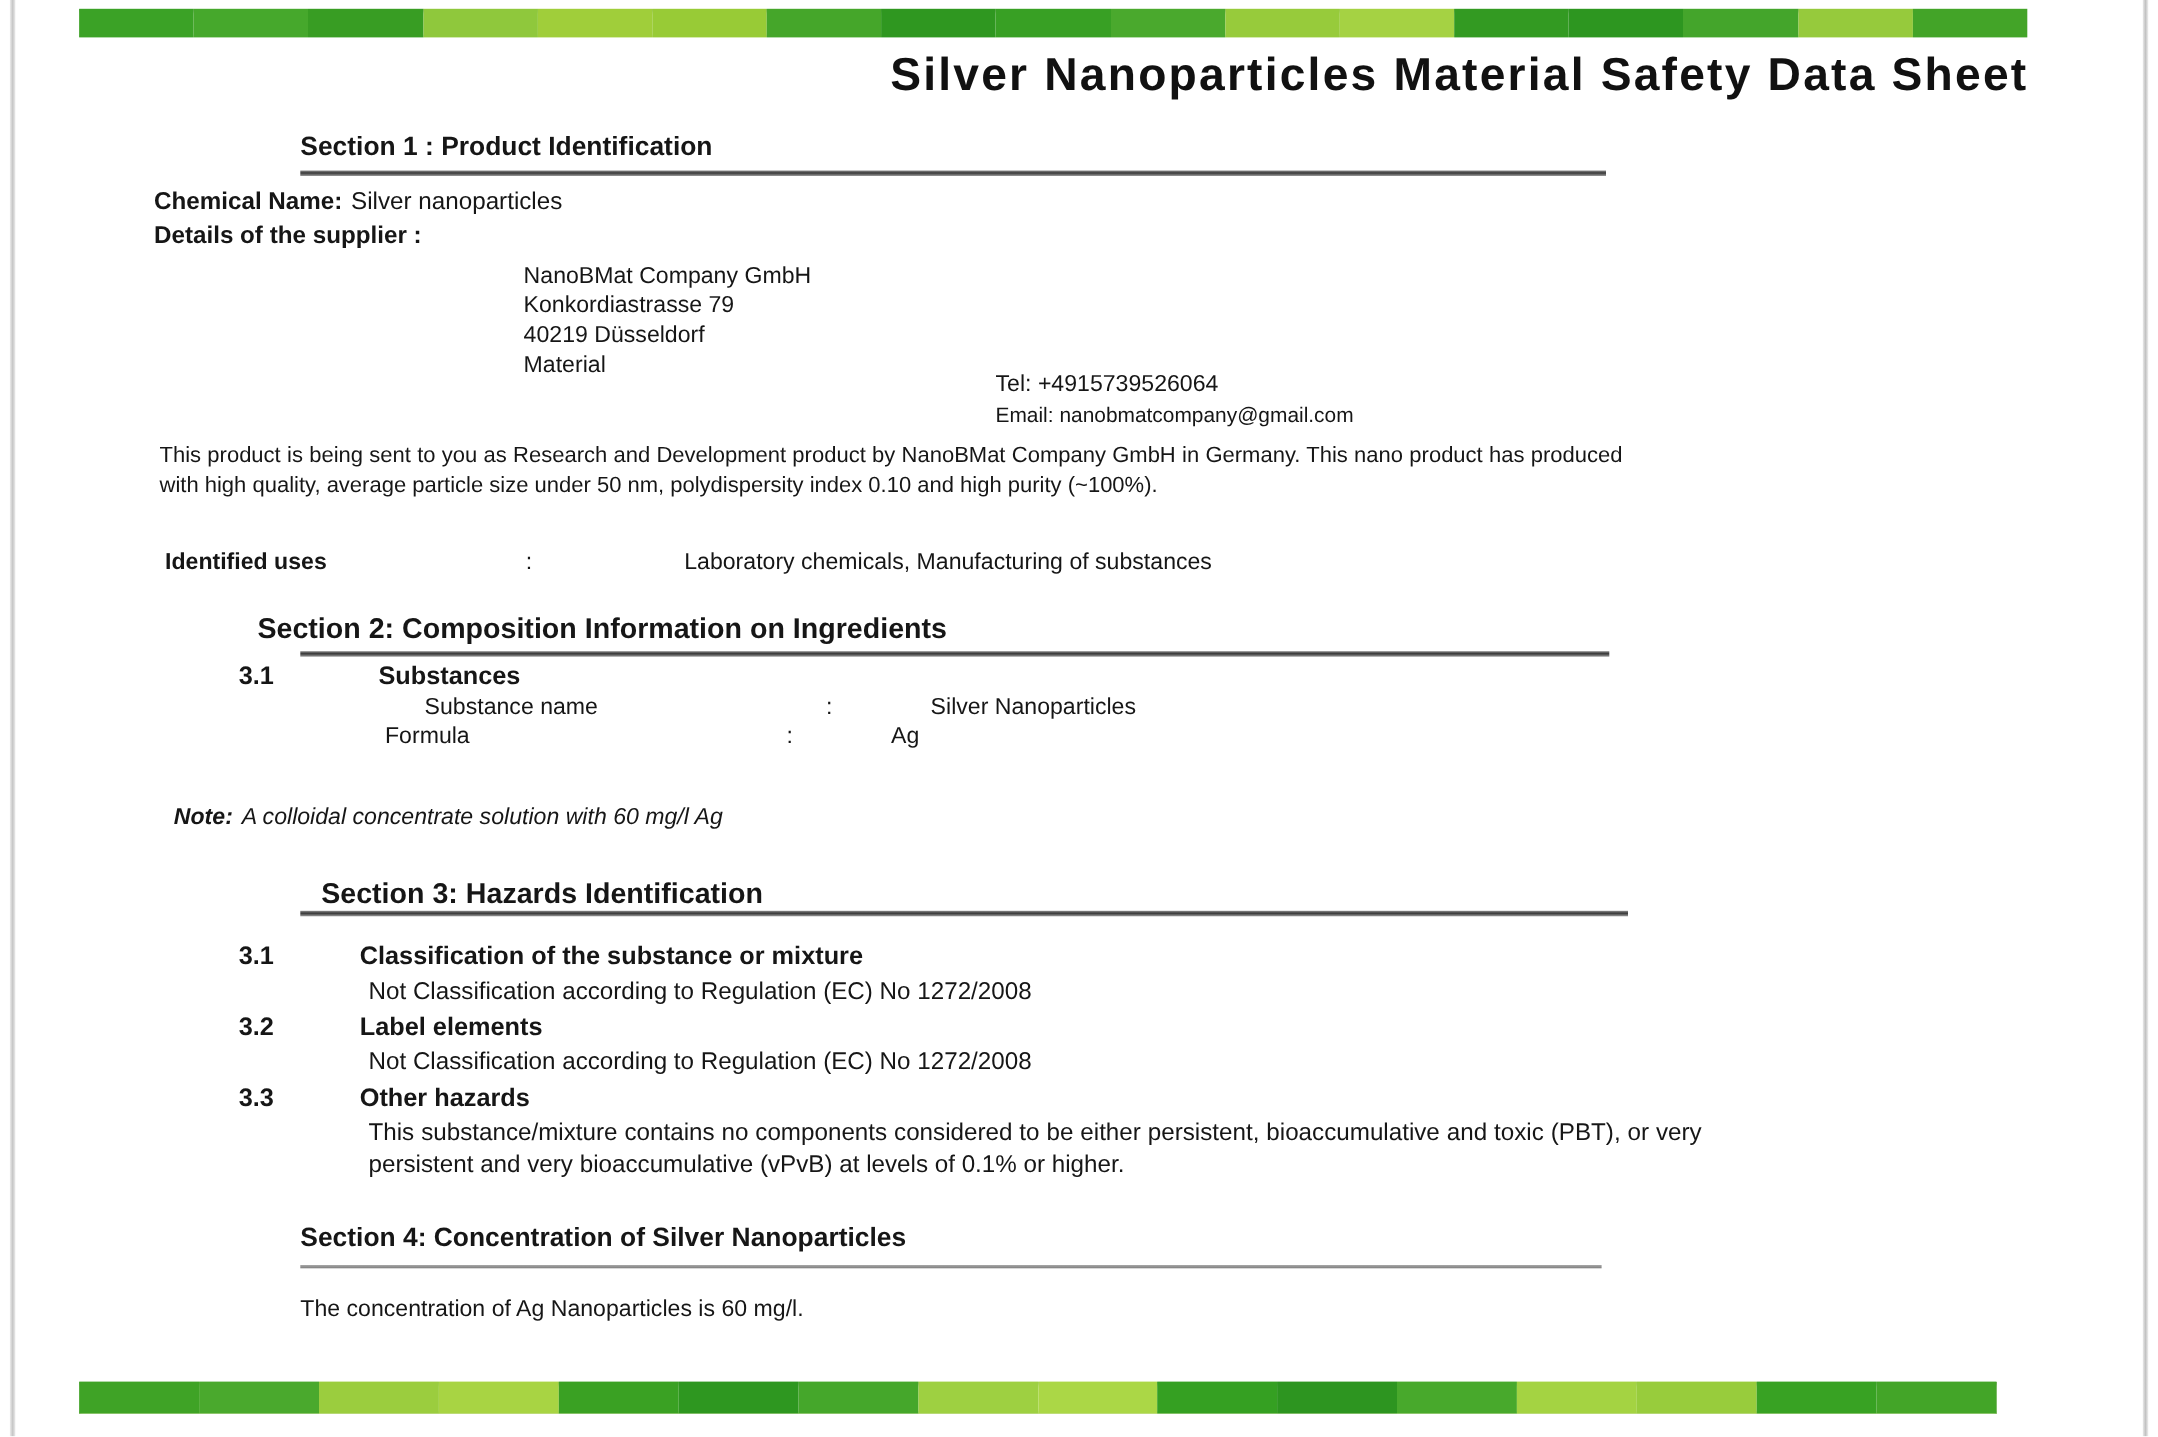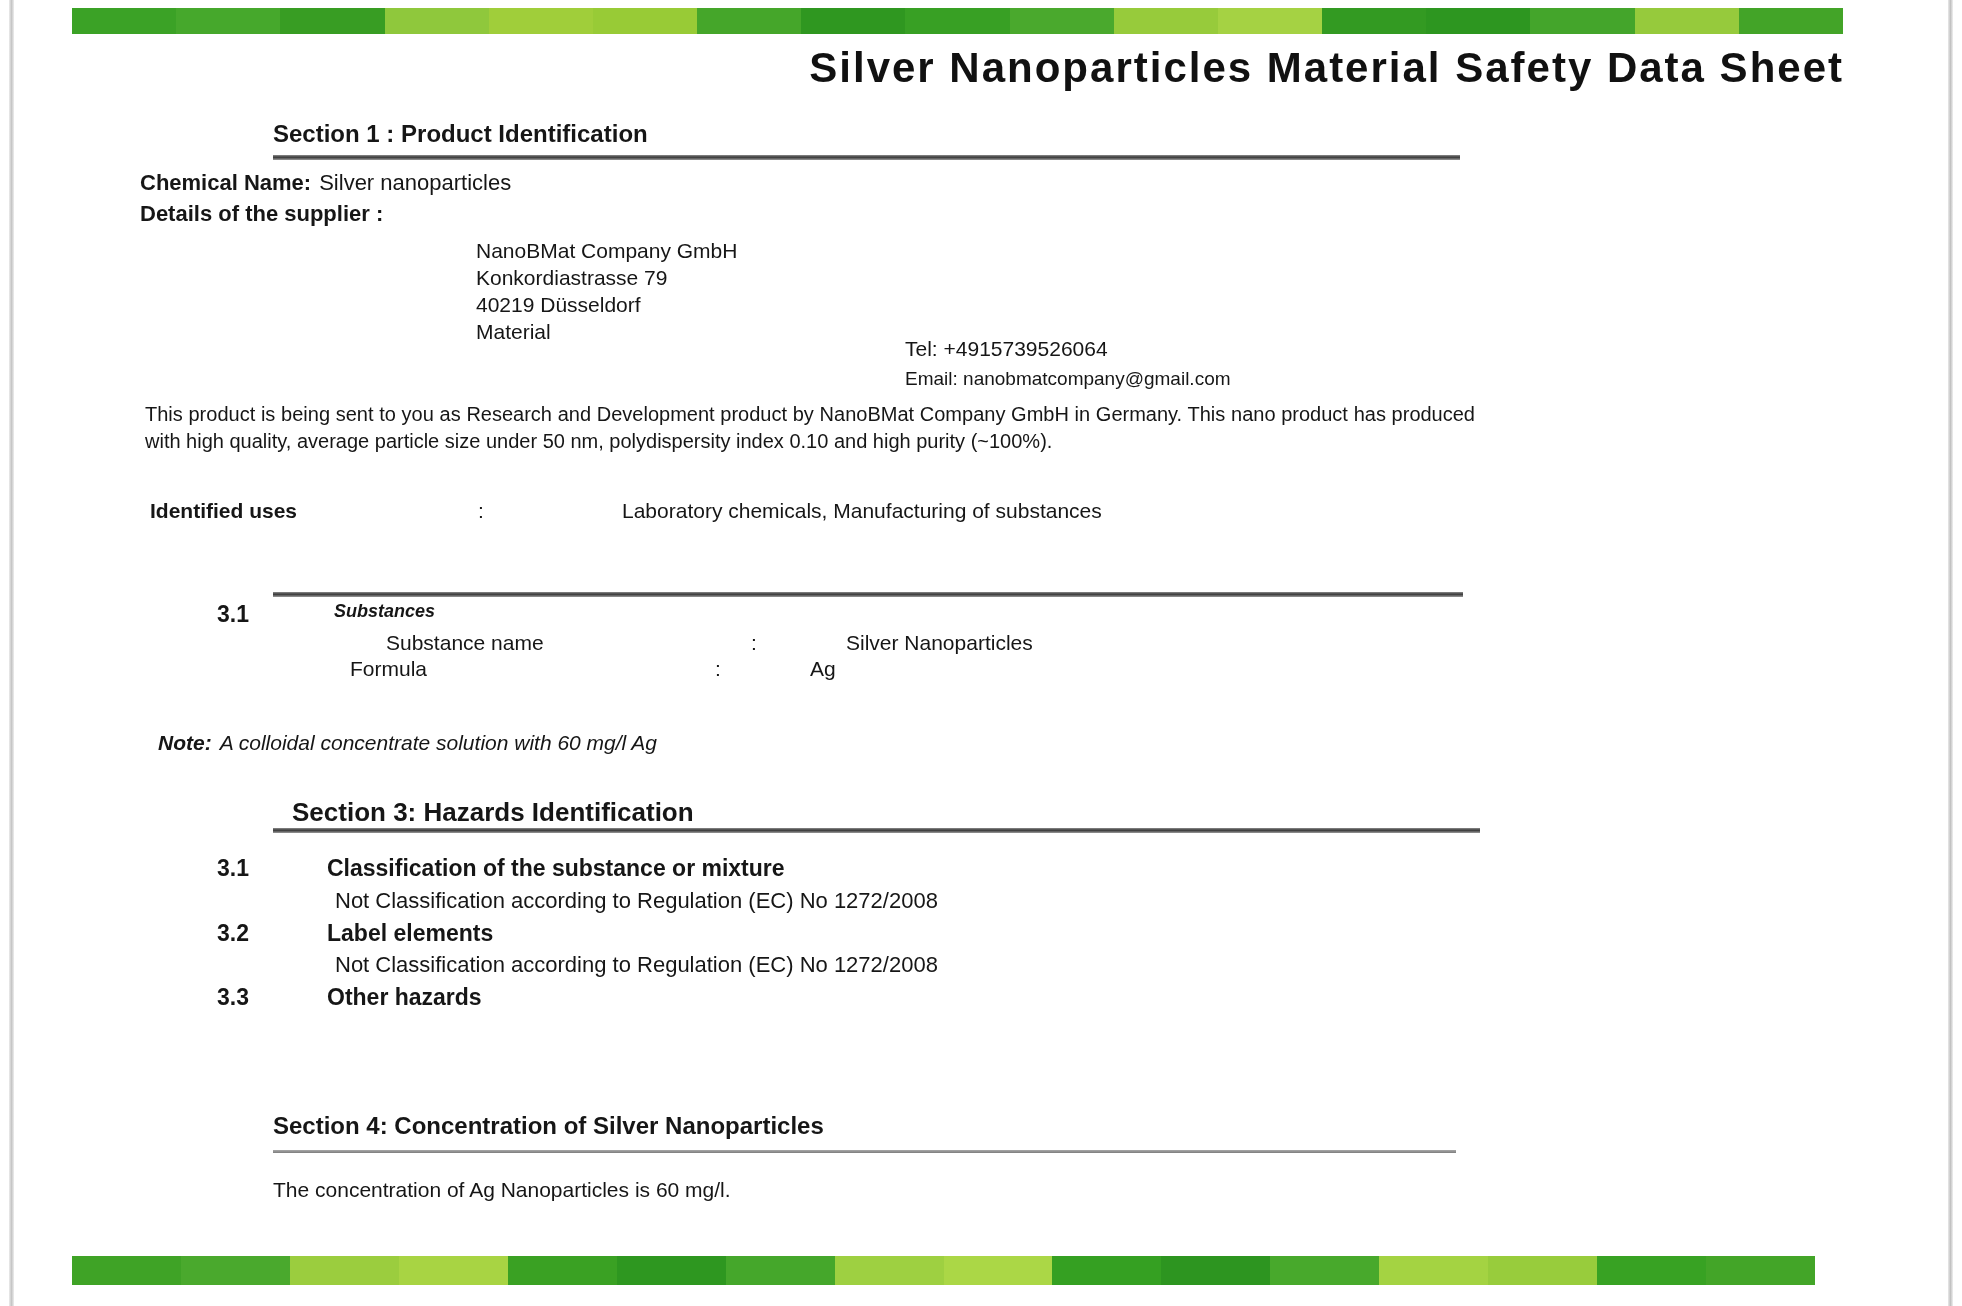--- a/index.html
+++ b/index.html
@@ -37,21 +37,21 @@
   #tel-line{left:905px;top:337px;font-size:21px;}
   #email-line{left:905px;top:368px;font-size:19px;}
   #para1{position:absolute;left:145px;top:401px;width:1330px;font-size:20px;
          line-height:27px;text-align:justify;white-space:normal;}
   #uses-row{left:150px;top:499px;width:1300px;height:30px;}
   #uses-colon{position:absolute;left:328px;}
   #uses-value{position:absolute;left:472px;text-align:right;}
   #s2-h{left:234px;top:556px;font-size:26px;}
   #rule2{left:273px;top:592px;width:1190px;}
   #sub-num{left:217px;top:601px;font-size:23px;font-weight:bold;}
-  #sub-word{left:334px;top:601px;font-size:18px;font-weight:bold;font-style:italic;}
+  #sub-word{left:344px;top:601px;font-size:23px;font-weight:bold;}
   #row-subst{left:350px;top:631px;width:900px;margin-left:36px;}
   #row-form{left:350px;top:657px;width:900px;}
   .colrow .c{position:absolute;left:365px;}
   .colrow .v{position:absolute;left:460px;}
   #note-line{left:158px;top:731px;font-size:21px;font-style:italic;}
   #s3-h{left:273px;top:797px;font-size:26px;margin-left:19px;}
   #rule3{left:273px;top:828px;width:1207px;}
   .h-num{position:absolute;left:217px;font-size:23px;font-weight:bold;}
   .h-tit{position:absolute;left:327px;font-size:23px;font-weight:bold;}
   .h-body{position:absolute;left:335px;font-size:22px;}
@@ -118,20 +118,21 @@
     </div>
 
     <div id="para1">This product is being sent to you as Research and Development product by NanoBMat Company GmbH in Germany. This nano product has produced with high quality, average particle size under 50 nm, polydispersity index 0.10 and high purity (~100%).</div>
 
     <div class="abs txt" id="uses-row">
       <span class="b">Identified uses</span>
       <span id="uses-colon">:</span>
       <span id="uses-value">Laboratory chemicals, Manufacturing of substances</span>
     </div>
 
+    <div class="sec-h" id="s2-h">Section 2: Composition Information on Ingredients</div>
     <div class="rule" id="rule2"></div>
     <div class="abs" id="sub-num">3.1</div>
     <div class="abs" id="sub-word">Substances</div>
 
     <div class="abs txt colrow" id="row-subst">
       <span>Substance name</span>
       <span class="c">:</span>
       <span class="v">Silver Nanoparticles</span>
     </div>
     <div class="abs txt colrow" id="row-form">
@@ -150,20 +151,21 @@
     <div class="abs h-num" id="h1-num">3.1</div>
     <div class="abs h-tit" id="h1-tit">Classification of the substance or mixture</div>
     <div class="abs h-body" id="h1-body">Not Classification according to Regulation (EC) No 1272/2008</div>
 
     <div class="abs h-num" id="h2-num">3.2</div>
     <div class="abs h-tit" id="h2-tit">Label elements</div>
     <div class="abs h-body" id="h2-body">Not Classification according to Regulation (EC) No 1272/2008</div>
 
     <div class="abs h-num" id="h3-num">3.3</div>
     <div class="abs h-tit" id="h3-tit">Other hazards</div>
+    <div class="abs h-body" id="h3-body">This substance/mixture contains no components considered to be either persistent, bioaccumulative and toxic (PBT), or very persistent and very bioaccumulative (vPvB) at levels of 0.1% or higher.</div>
 
     <div class="sec-h" id="s4-h">Section 4: Concentration of Silver Nanoparticles</div>
     <div class="rule-thin" id="rule4"></div>
     <div class="abs" id="s4-body">The concentration of Ag Nanoparticles is 60 mg/l.</div>
 
     <div class="bar" id="bar-bottom">
         <div class="seg" style="background: rgb(63, 163, 38);"></div>
         <div class="seg" style="background: rgb(74, 169, 45);"></div>
         <div class="seg" style="background: rgb(155, 205, 62);"></div>
         <div class="seg" style="background: rgb(168, 212, 67);"></div>

